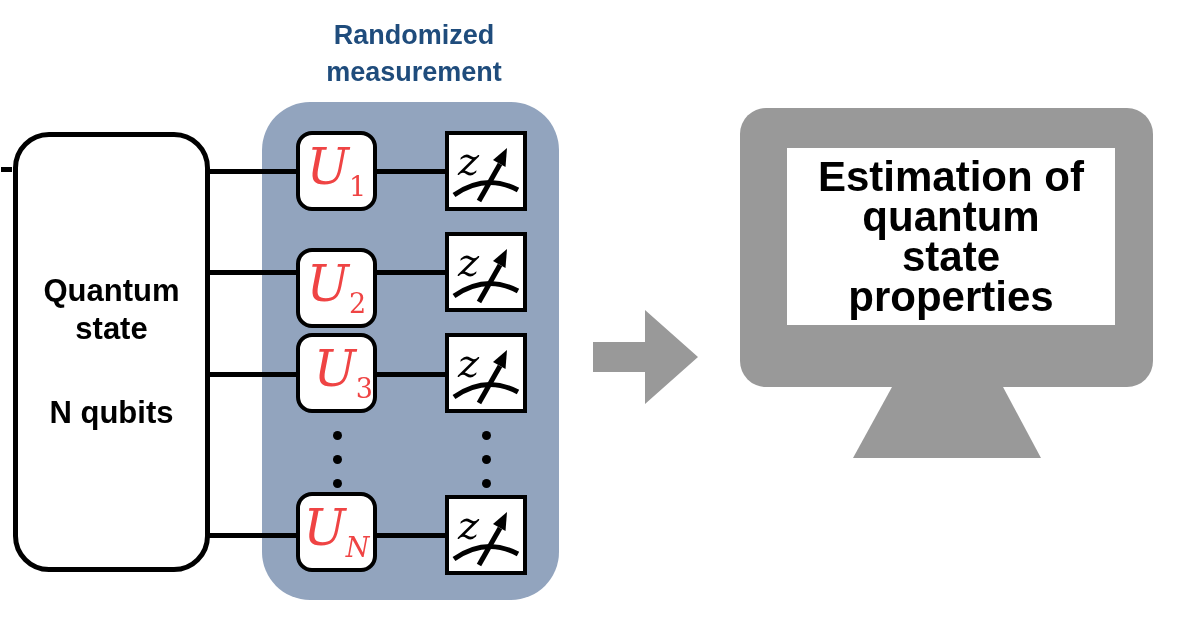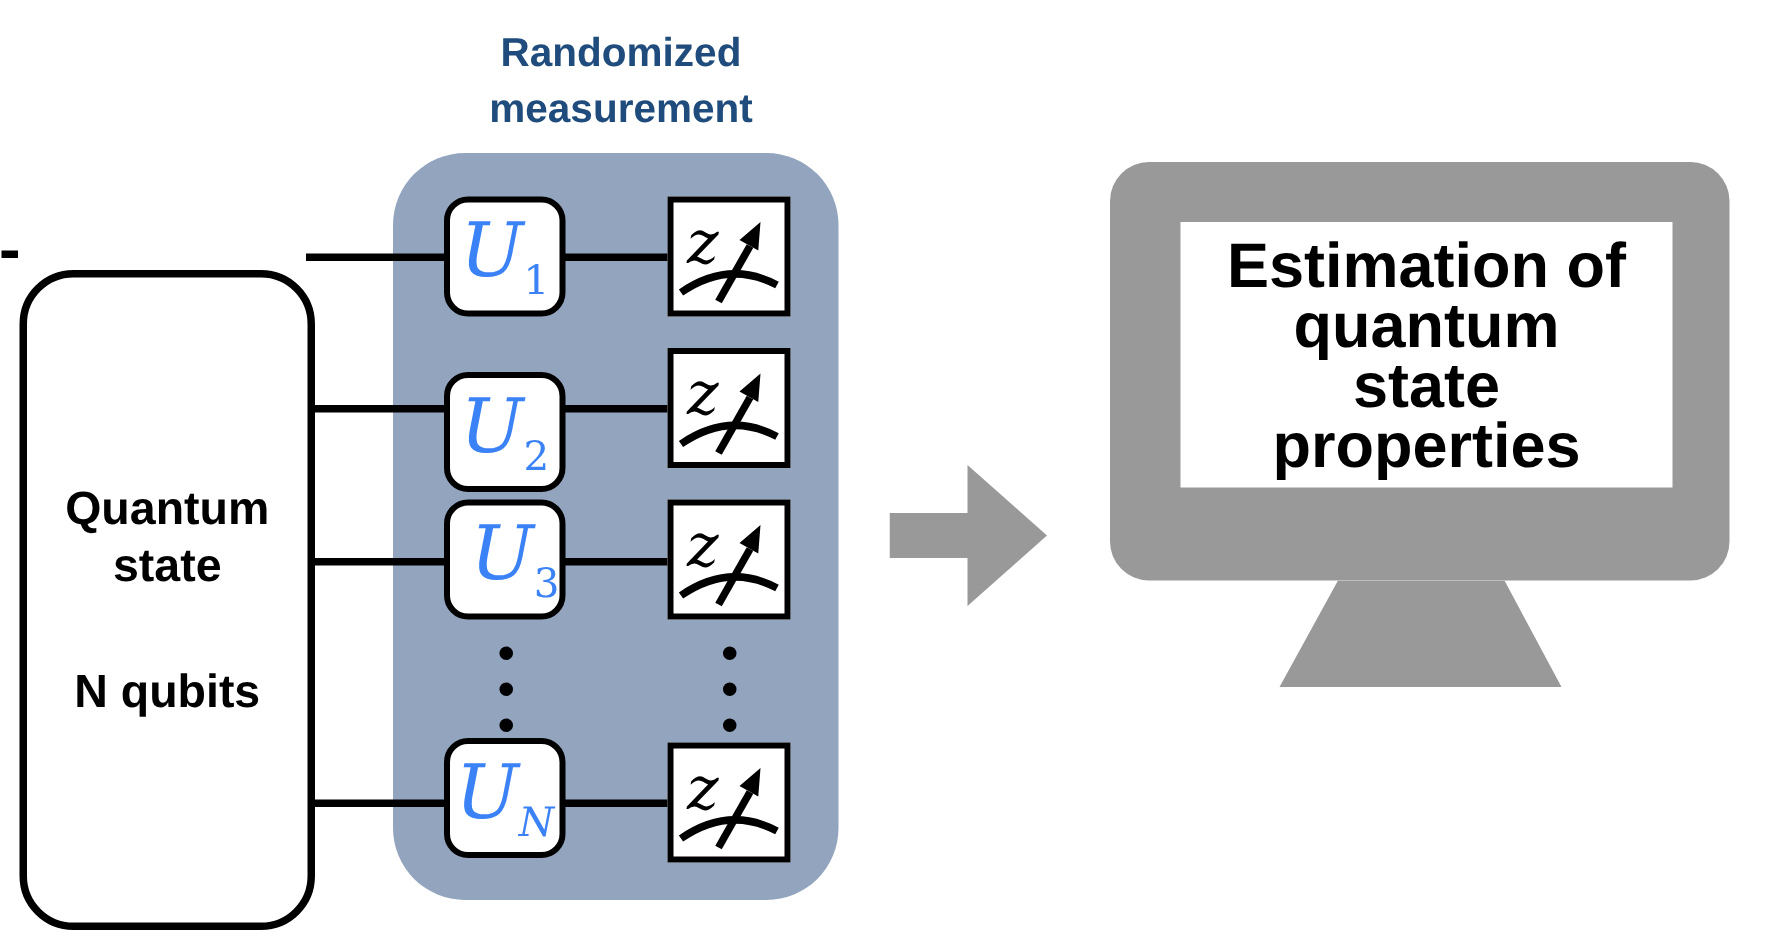--- a/index.html
+++ b/index.html
@@ -10,31 +10,31 @@
   .rm-title{position:absolute;left:258px;top:17px;width:312px;text-align:center;
             font-size:27px;font-weight:bold;line-height:37px;color:#1f4c7c;}
 
   
   .blue-panel{position:absolute;left:262px;top:102px;width:297px;height:498px;
               background:#92a4be;border-radius:48px;z-index:0;}
 
   
   .state-box{position:absolute;left:13px;top:132px;width:187px;height:430px;
              background:#fff;border:5px solid #000;border-radius:36px;z-index:2;
-             display:flex;flex-direction:column;align-items:center;justify-content:center;gap:46px;margin-top:48px;}
+             display:flex;flex-direction:column;align-items:center;justify-content:center;gap:46px;}
   .state-box .txt{font-size:31px;font-weight:bold;line-height:38px;text-align:center;color:#000;}
   .state-box .txt.w{width:160px;}
 
   
   .wire{position:absolute;height:5px;background:#000;z-index:1;}
 
   
   .ubox{position:absolute;left:296px;width:73px;height:72px;background:#fff;border:4px solid #000;
         border-radius:16px;z-index:2;display:flex;align-items:center;justify-content:center;}
-  .ulabel{font-family:"DejaVu Serif",serif;font-style:italic;font-size:50px;color:#3b82f6;line-height:1;}
+  .ulabel{font-family:"DejaVu Serif",serif;font-style:italic;font-size:50px;color:#ef4444;line-height:1;}
   .ulabel sub{font-size:27px;font-style:normal;vertical-align:-12px;line-height:1;}
   .ulabel.itsub sub{font-style:italic;}
 
   
   .mbox{position:absolute;left:445px;width:74px;height:72px;background:#fff;border:4px solid #000;z-index:2;}
   .mbox svg{display:block;}
   .mz{font-family:"DejaVu Serif",serif;font-style:italic;font-size:40px;fill:#000;}
 
   
   .dot{position:absolute;width:9px;height:9px;border-radius:50%;background:#000;z-index:2;}

